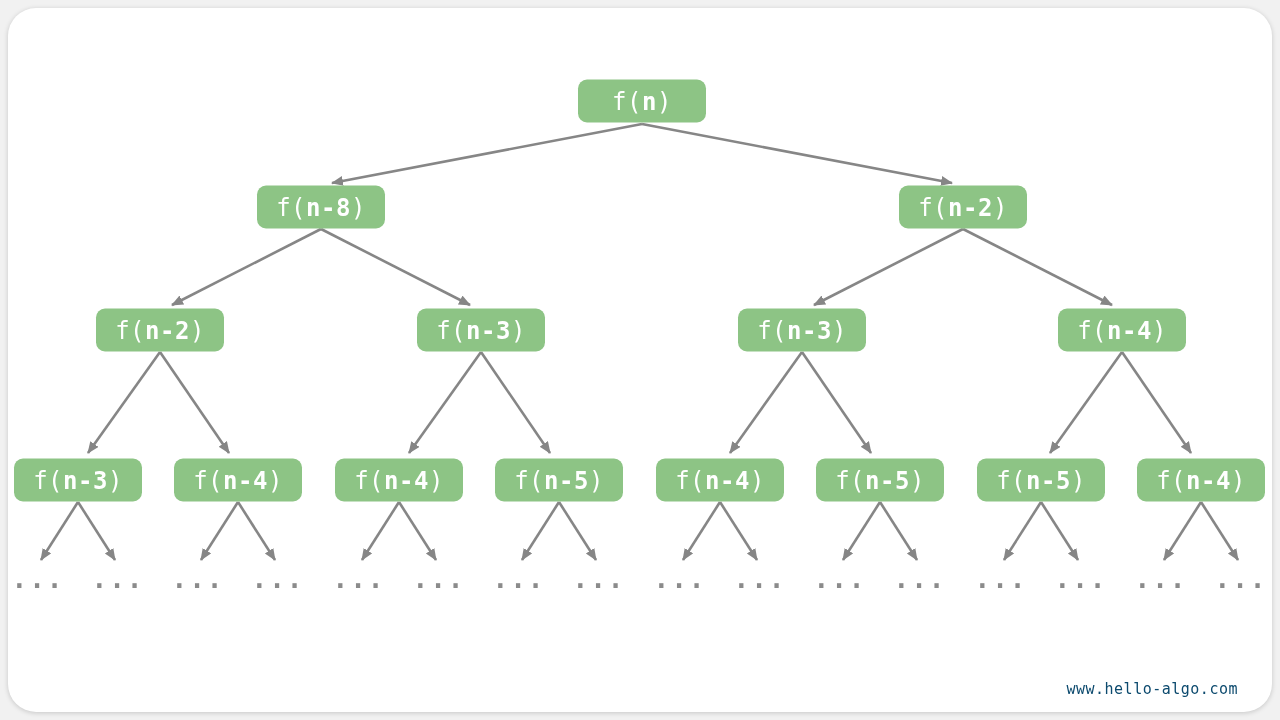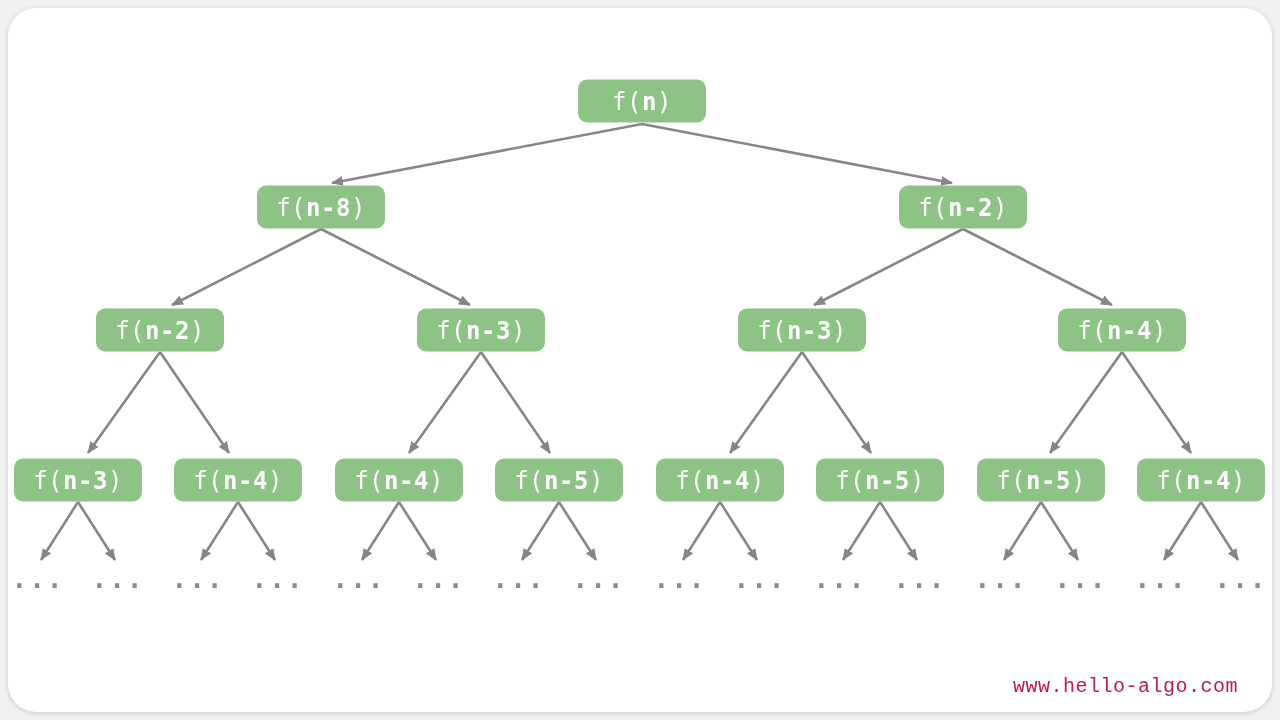--- a/index.html
+++ b/index.html
@@ -24,21 +24,21 @@
     white-space:nowrap;
   }
   .node b{font-weight:700;}
   .dots{
     position:absolute;transform:translateX(-50%);
     color:#8b8b8b;font-size:26px;font-weight:700;letter-spacing:2px;
     line-height:26px;white-space:nowrap;
   }
   .watermark{
     position:absolute;right:42px;bottom:22px;
-    color:#be185d;font-size:20px;letter-spacing:0.5px;font-family:Liberation Mono, monospace;
+    color:#0c4a6e;font-size:15px;letter-spacing:0.5px;
   }
 </style>
 </head>
 <body>
 
 <div class="card"></div>
 
 <div class="canvas">
 
   <svg class="edges" viewBox="0 0 1280 720">

